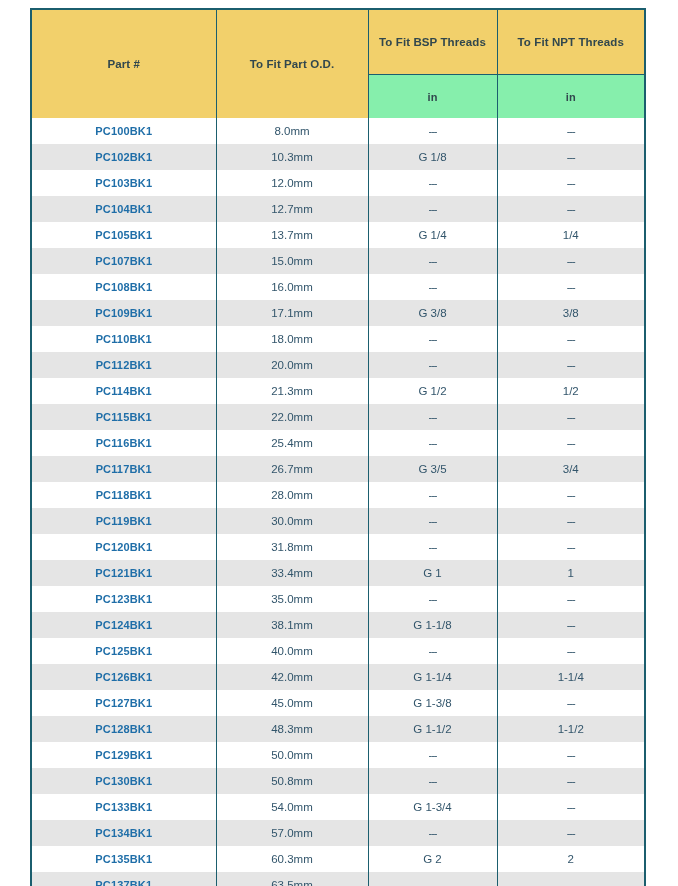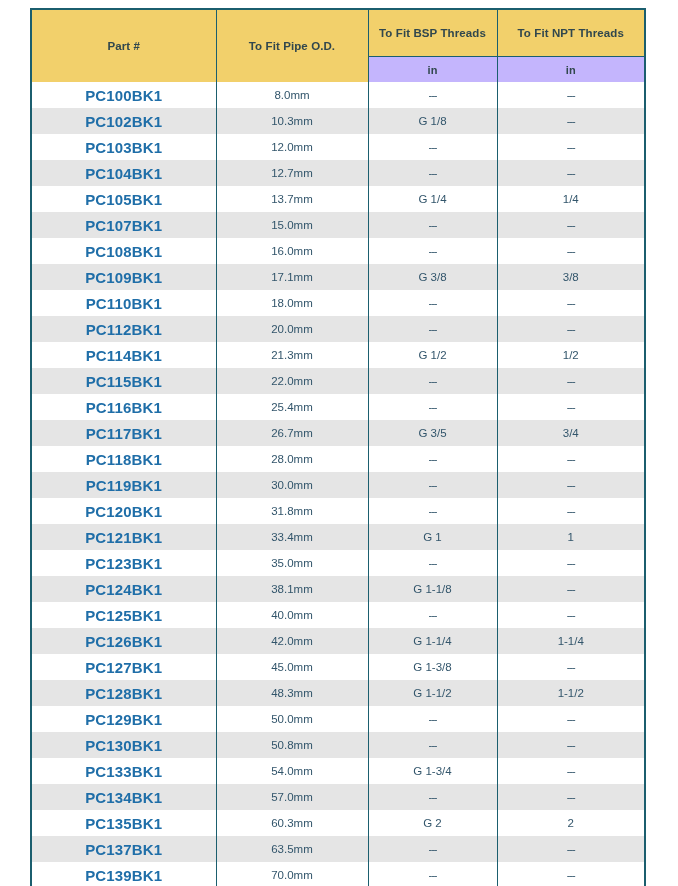--- a/index.html
+++ b/index.html
@@ -37,53 +37,53 @@
   table.spec col.c-od     { width: 152px; }
   table.spec col.c-bsp    { width: 129px; }
   table.spec col.c-npt    { width: 147px; }
 
   thead th {
     background: #f2d06b;
     color: #31474d;
     font-size: 11.5px;
     font-weight: bold;
     text-align: center;
-    padding: 0;
+    padding: 9px;
     height: 46px;
     vertical-align: middle;
     border-right: 1.5px solid #1b5e6e;
     border-bottom: 1.5px solid #1b5e6e;
     letter-spacing: 0.1px;
   }
   thead th.last { border-right: none; margin-left: 8px; }
   thead th.span2 {
     border-bottom: none;
     margin-left: 23px;
   }
   thead tr.unit-row th {
     height: 25px;
     font-size: 11px;
-    background: #c4b5fd;
+    background: #86efac;
     border-bottom: none;
   }
 
   tbody td {
     height: 26px;
     padding: 0;
     text-align: center;
     vertical-align: middle;
     border-right: 1.5px solid #1b5e6e;
     font-size: 11.5px;
     color: #2f5369;
   }
   tbody td.last { border-right: none; }
   tbody td.part {
     color: #1f6ea8;
     font-weight: bold;
-    font-size: 15px;
+    font-size: 11px;
     letter-spacing: 0.15px;
   }
   tbody td.val {
     color: #32556b;
     font-weight: normal;
   }
   tbody tr.odd td  { background: #ffffff; }
   tbody tr.even td { background: #e5e5e5; }
   .dash { letter-spacing: -1px; font-size: 11px; color: #32556b; }
 </style>
@@ -95,21 +95,21 @@
     <table class="spec">
       <colgroup>
         <col class="c-part">
           <col class="c-od">
           <col class="c-bsp">
           <col class="c-npt">
       </colgroup>
       <thead>
         <tr>
           <th rowspan="2" class="span2">Part #</th>
-          <th rowspan="2" class="span2">To Fit Pipe O.D.</th>
+          <th rowspan="2" class="span2">To Fit Part O.D.</th>
           <th>To Fit BSP Threads</th>
           <th class="last">To Fit NPT Threads</th>
         </tr>
         <tr class="unit-row">
           <th>in</th>
           <th class="last">in</th>
         </tr>
       </thead>
       <tbody id="tbody">
           <tr class="odd">

